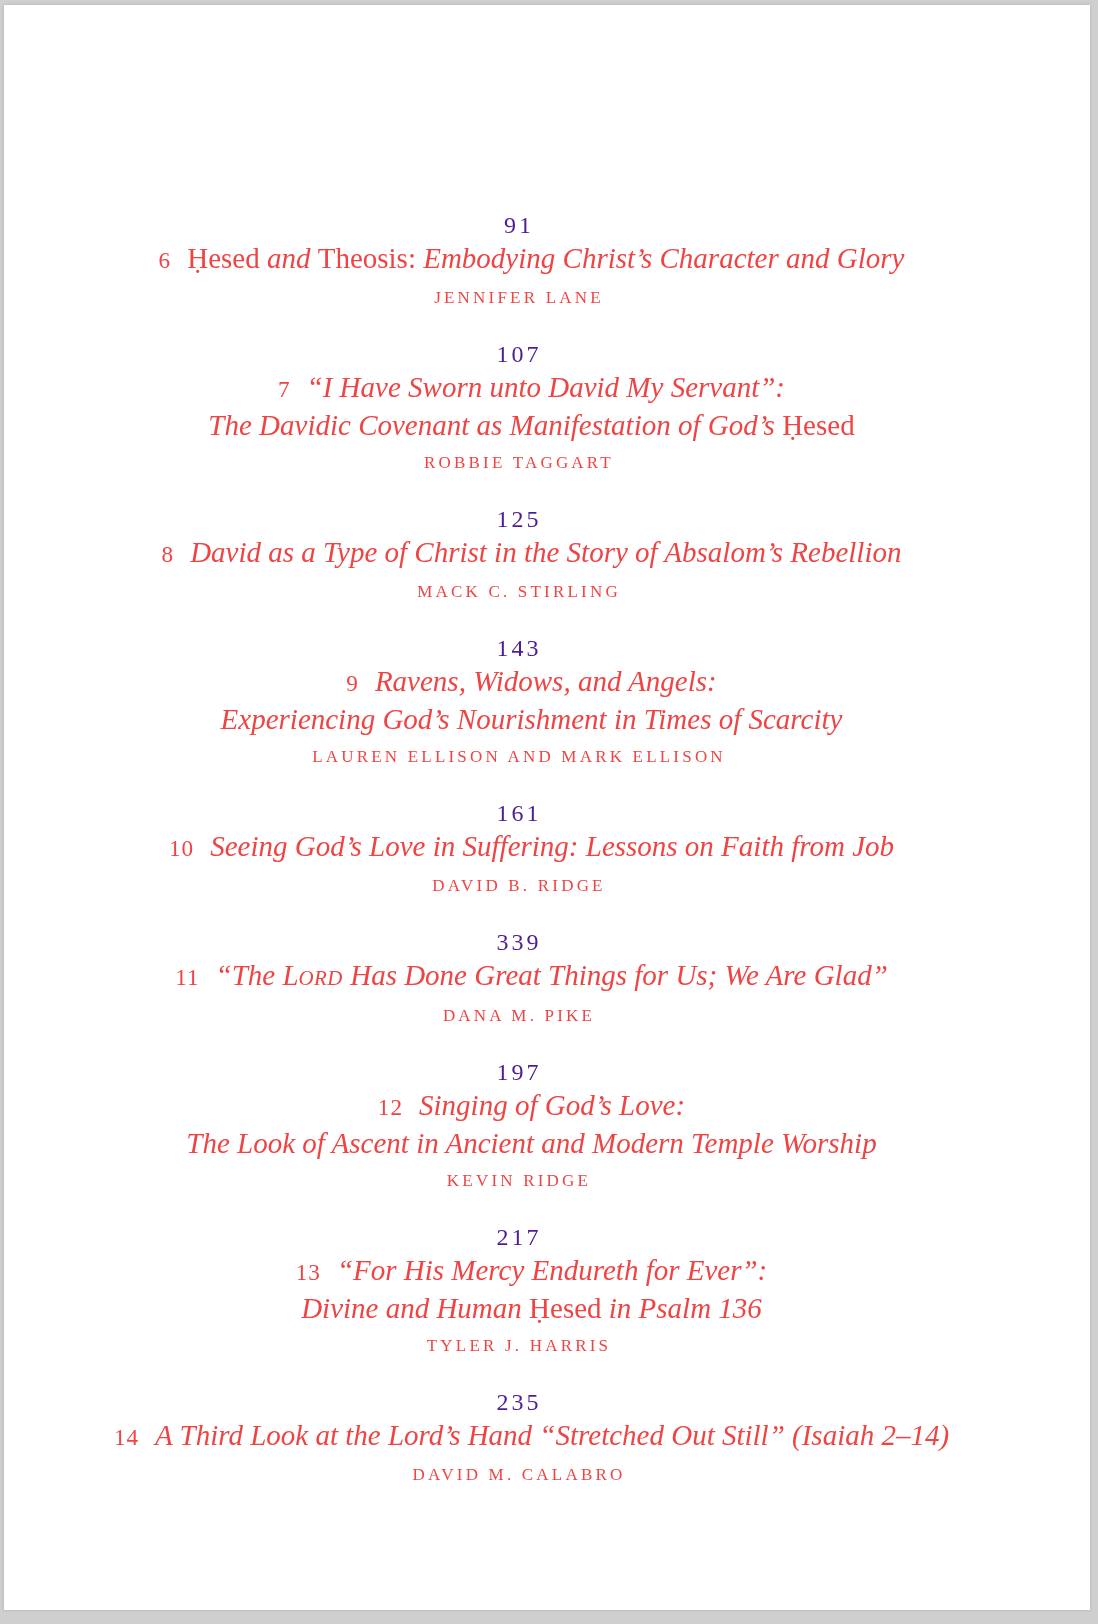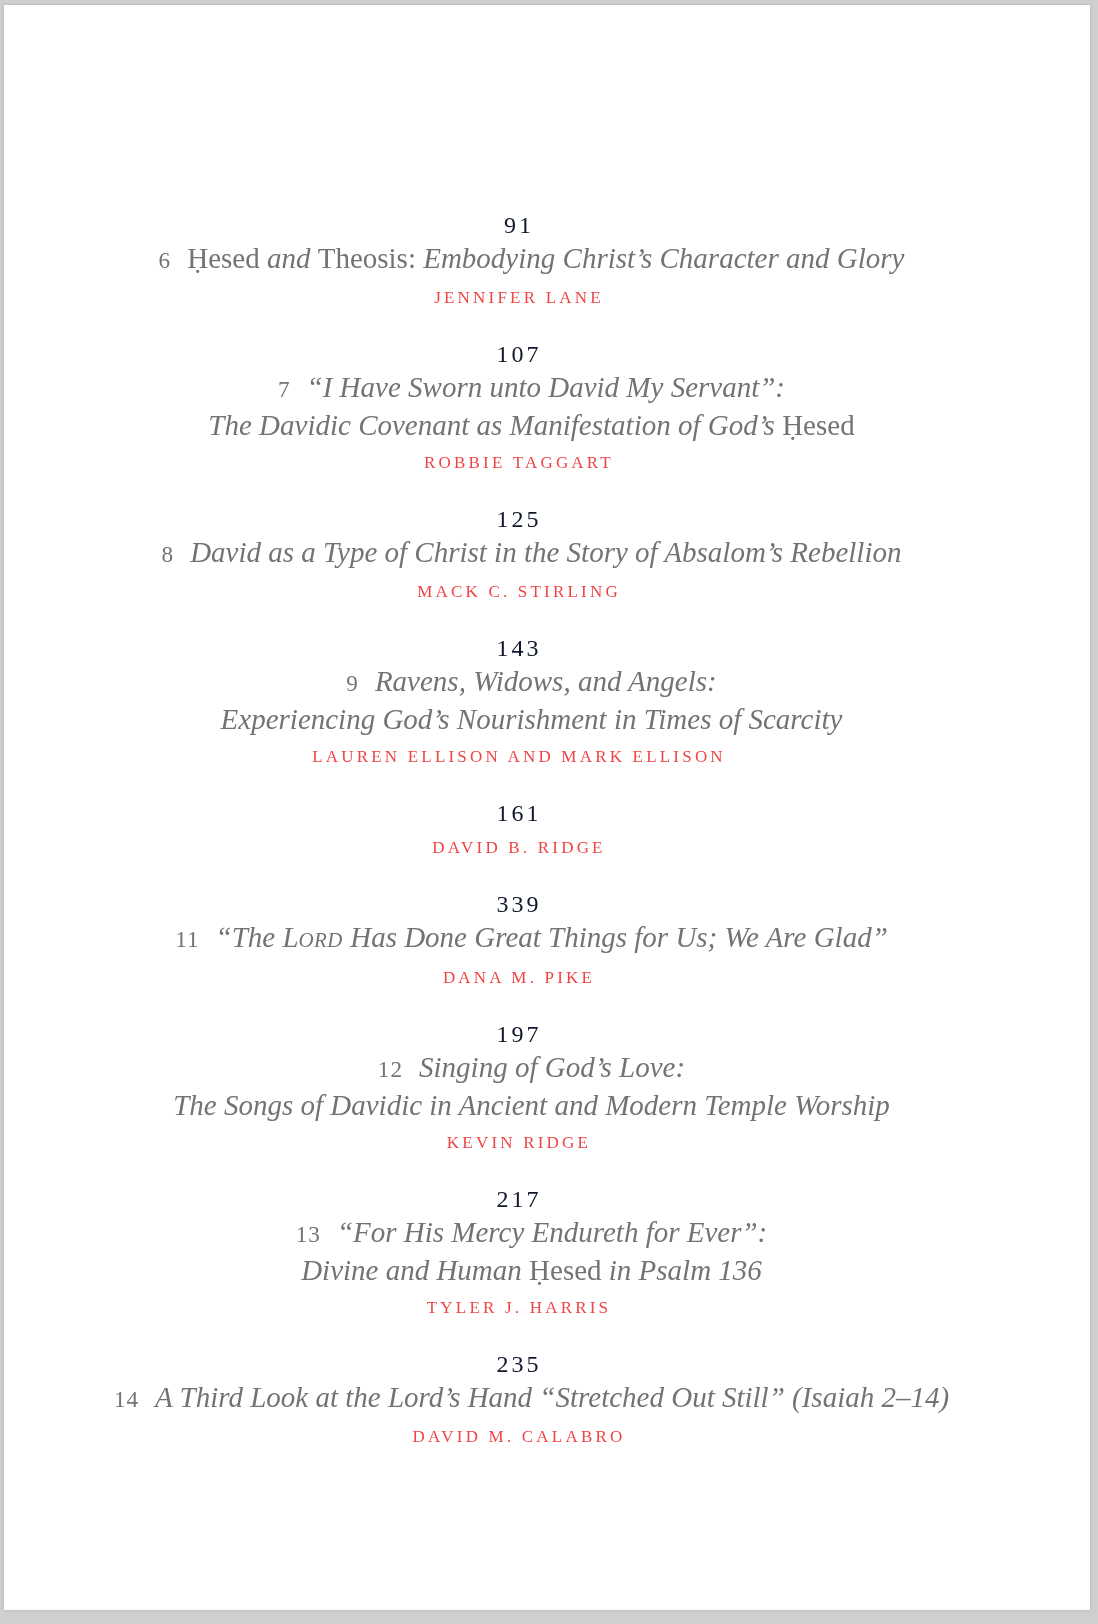--- a/index.html
+++ b/index.html
@@ -26,26 +26,26 @@
     text-align: center;
     color: #272320;
   }
   .entry {
     margin-bottom: 30px;
   }
   .pnum {
     font-size: 24px;
     line-height: 30px;
     letter-spacing: 3px;
-    color: #0f172a;
+    color: #4c1d95;
   }
   .title {
     font-size: 29px;
     line-height: 36px;
-    color: #737373;
+    color: #ef4444;
     padding-left: 25px;
   }
   .tline { white-space: nowrap; }
   .chnum {
     font-style: normal;
     font-size: 0.8em;
     letter-spacing: 1px;
     margin-right: 16px;
   }
   .seg-i  { font-style: italic; }
@@ -98,36 +98,39 @@
     <div class="pnum">143</div>
     <div class="title">
           <div class="tline"><span class="chnum">9</span><span class="seg seg-i">Ravens, Widows, and Angels:</span></div>
           <div class="tline"><span class="seg seg-i">Experiencing God’s Nourishment in Times of Scarcity</span></div>
         </div>
     <div class="author">LAUREN ELLISON AND MARK ELLISON</div>
   </section>
 
   <section class="entry">
     <div class="pnum">161</div>
+    <div class="title">
+          <div class="tline"><span class="chnum">10</span><span class="seg seg-i">Seeing God’s Love in Suffering: Lessons on Faith from Job</span></div>
+        </div>
     <div class="author">DAVID B. RIDGE</div>
   </section>
 
   <section class="entry">
     <div class="pnum">339</div>
     <div class="title">
           <div class="tline"><span class="chnum">11</span><span class="seg seg-i">“The L</span><span class="seg seg-isc">ord</span><span class="seg seg-i"> Has Done Great Things for Us; We Are Glad”</span></div>
         </div>
     <div class="author">DANA M. PIKE</div>
   </section>
 
   <section class="entry">
     <div class="pnum">197</div>
     <div class="title">
           <div class="tline"><span class="chnum">12</span><span class="seg seg-i">Singing of God’s Love:</span></div>
-          <div class="tline"><span class="seg seg-i">The Songs of Davidic in Ancient and Modern Temple Worship</span></div>
+          <div class="tline"><span class="seg seg-i">The Look of Ascent in Ancient and Modern Temple Worship</span></div>
         </div>
     <div class="author">KEVIN RIDGE</div>
   </section>
 
   <section class="entry">
     <div class="pnum">217</div>
     <div class="title">
           <div class="tline"><span class="chnum">13</span><span class="seg seg-i">“For His Mercy Endureth for Ever”:</span></div>
           <div class="tline"><span class="seg seg-i">Divine and Human </span><span class="seg seg-r">Ḥesed</span><span class="seg seg-i"> in Psalm 136</span></div>
         </div>

